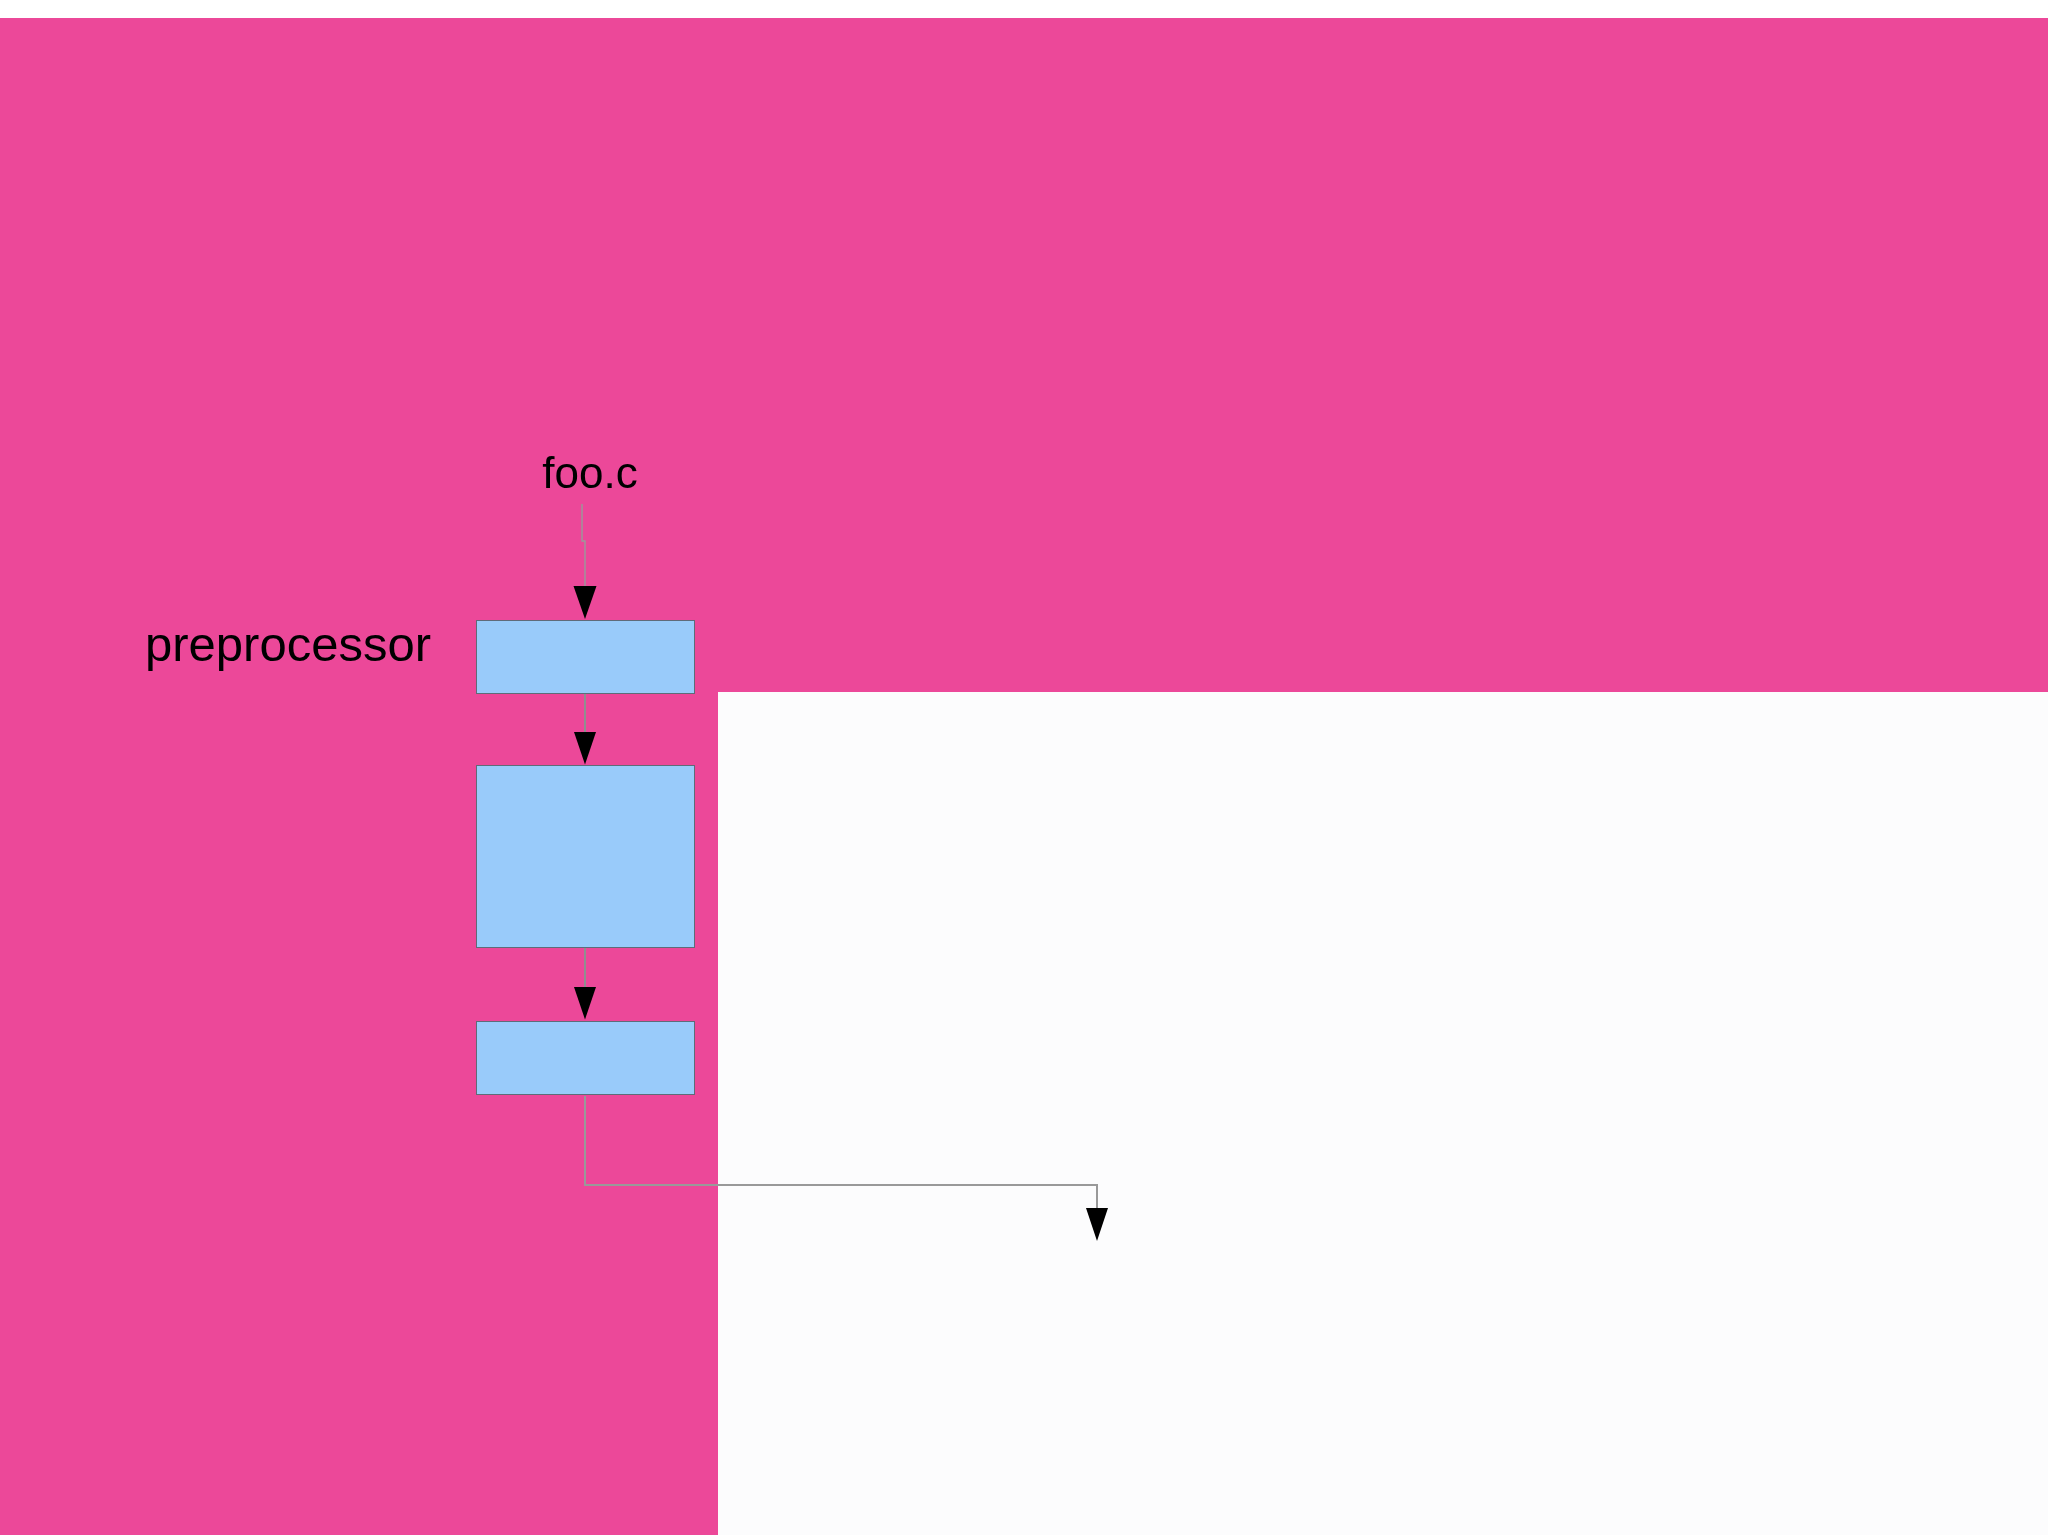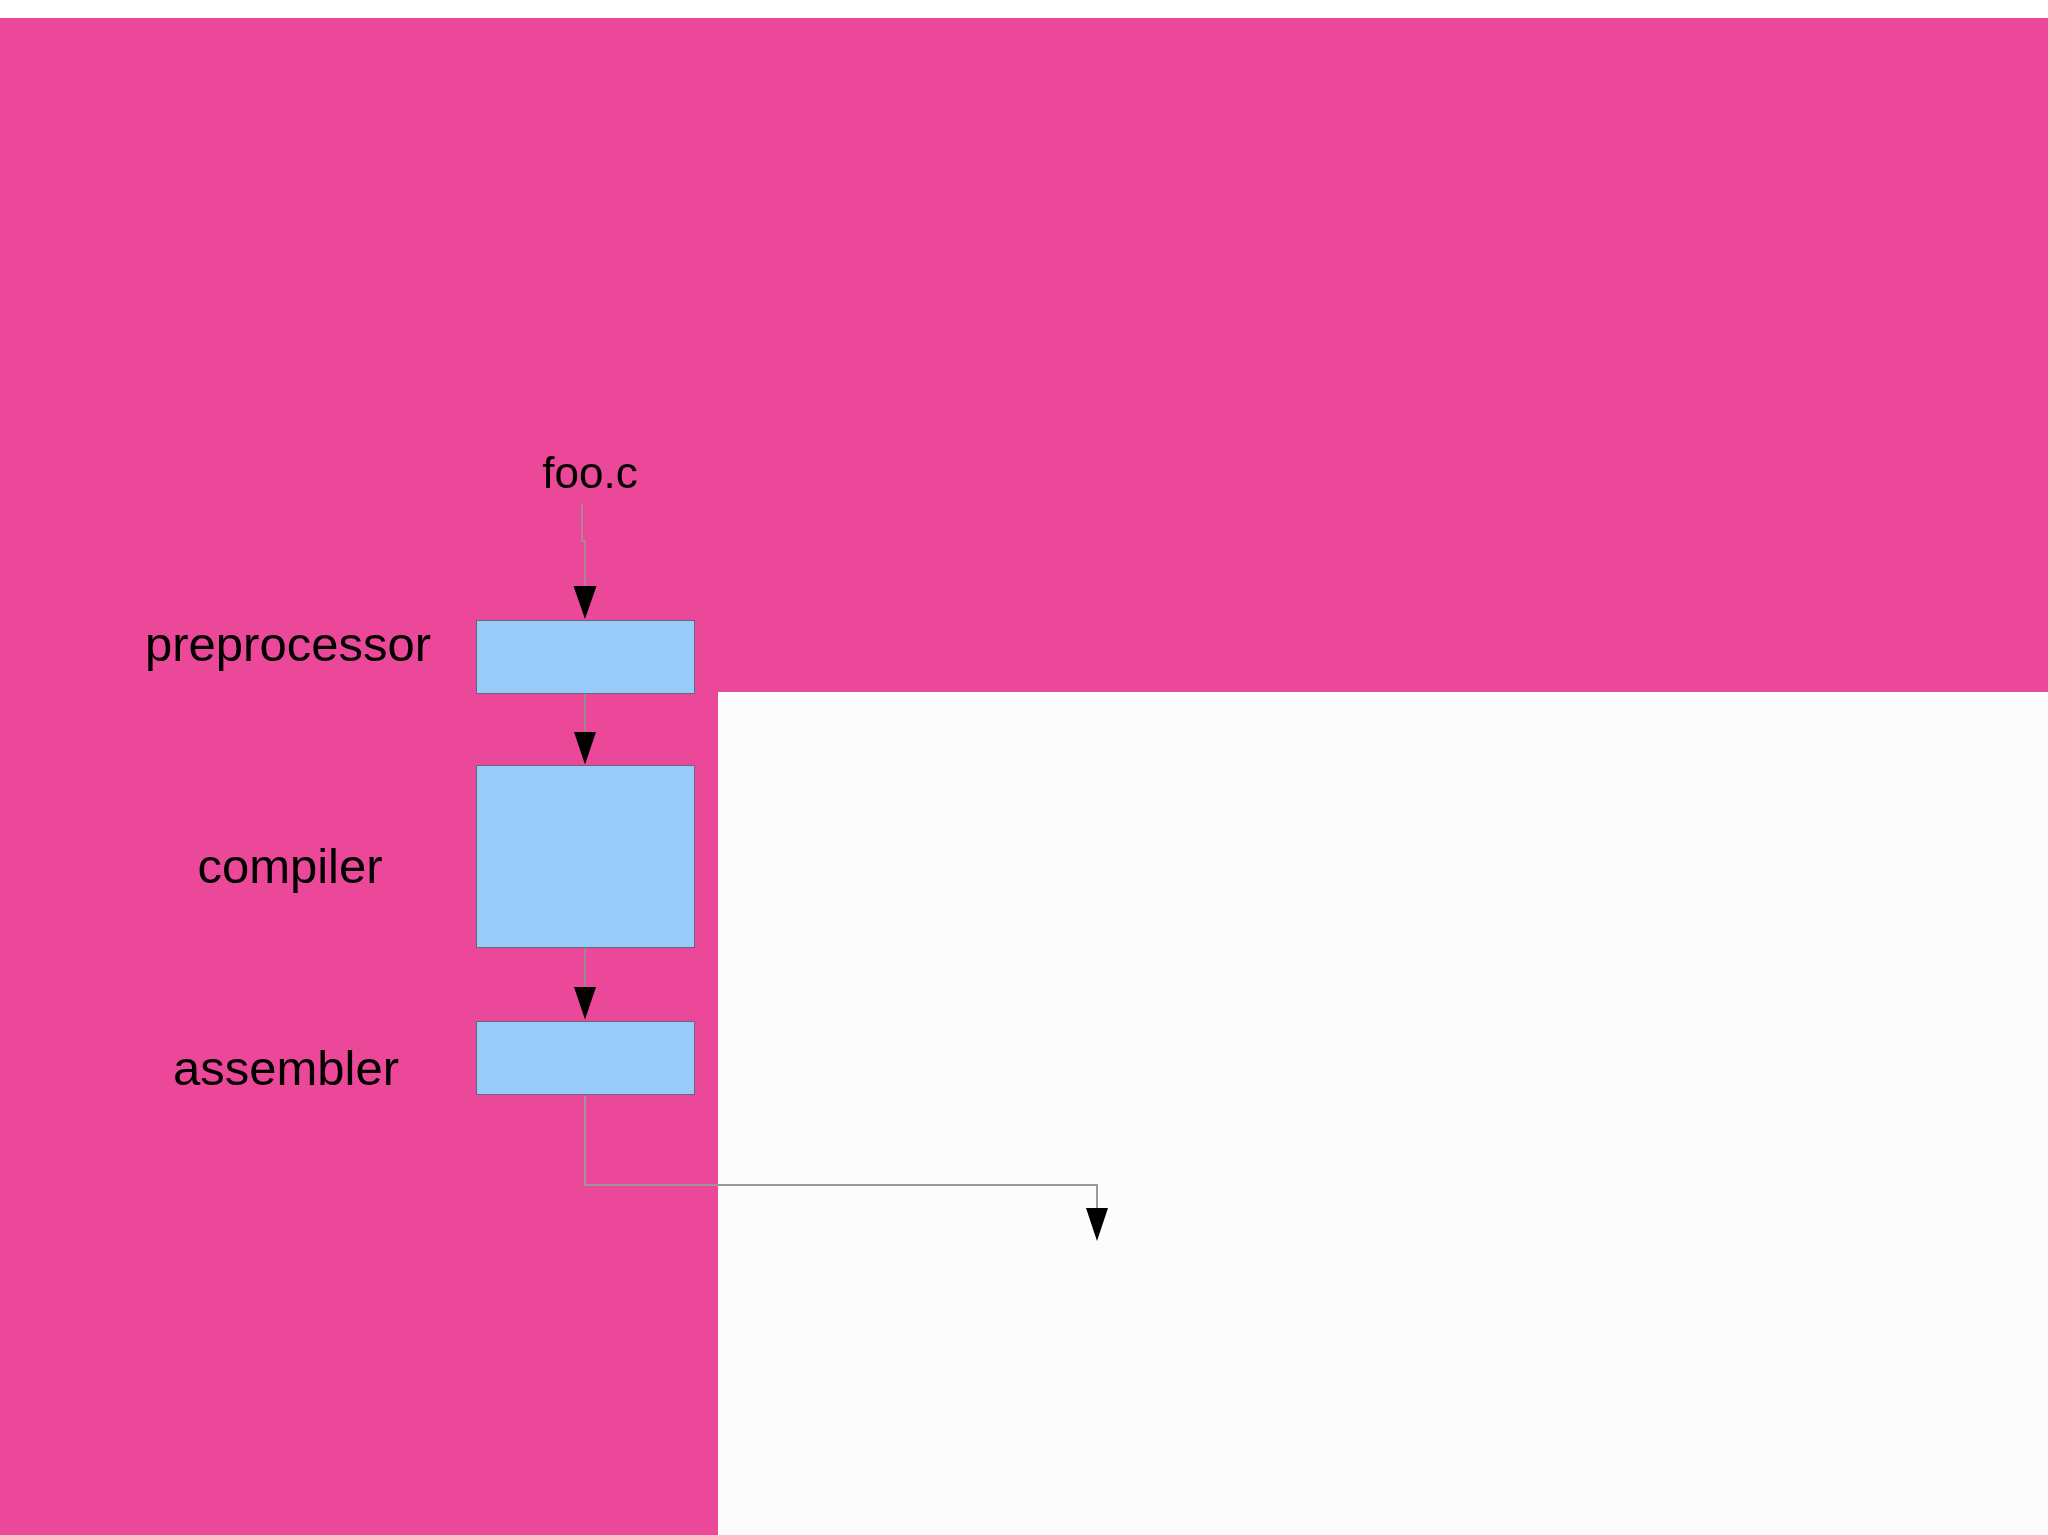--- a/index.html
+++ b/index.html
@@ -72,23 +72,21 @@
     <polygon points="574,969 596,969 585,1001.5" fill="#000000"></polygon>
 
     <polyline points="585,1078 585,1167 1097,1167 1097,1192" fill="none" stroke="#999999" stroke-width="2"></polyline>
     <polygon points="1086,1190 1108,1190 1097,1223" fill="#000000"></polygon>
   </svg>
 
   <div id="source-file-label" class="diagram-label" style="color: rgb(0, 0, 0);">foo.c</div>
 
   <div id="label-preprocessor" class="diagram-label" style="color: rgb(0, 0, 0);">preprocessor</div>
 
-  <div id="label-compiler" class="diagram-label" style="color: rgb(0, 0, 0);">compiler</div>
 
-  <div id="label-assembler" class="diagram-label" style="color: rgb(0, 0, 0);">assembler</div>
 
   <div id="box-preprocessor" class="stage-box" style="background: rgb(153, 203, 250); border-color: rgb(95, 107, 121);"></div>
 
   <div id="box-compiler" class="stage-box" style="background: rgb(153, 203, 250); border-color: rgb(95, 107, 121);"></div>
 
   <div id="box-assembler" class="stage-box" style="background: rgb(153, 203, 250); border-color: rgb(95, 107, 121);"></div>
 
 </div>
 
 </body></html>

